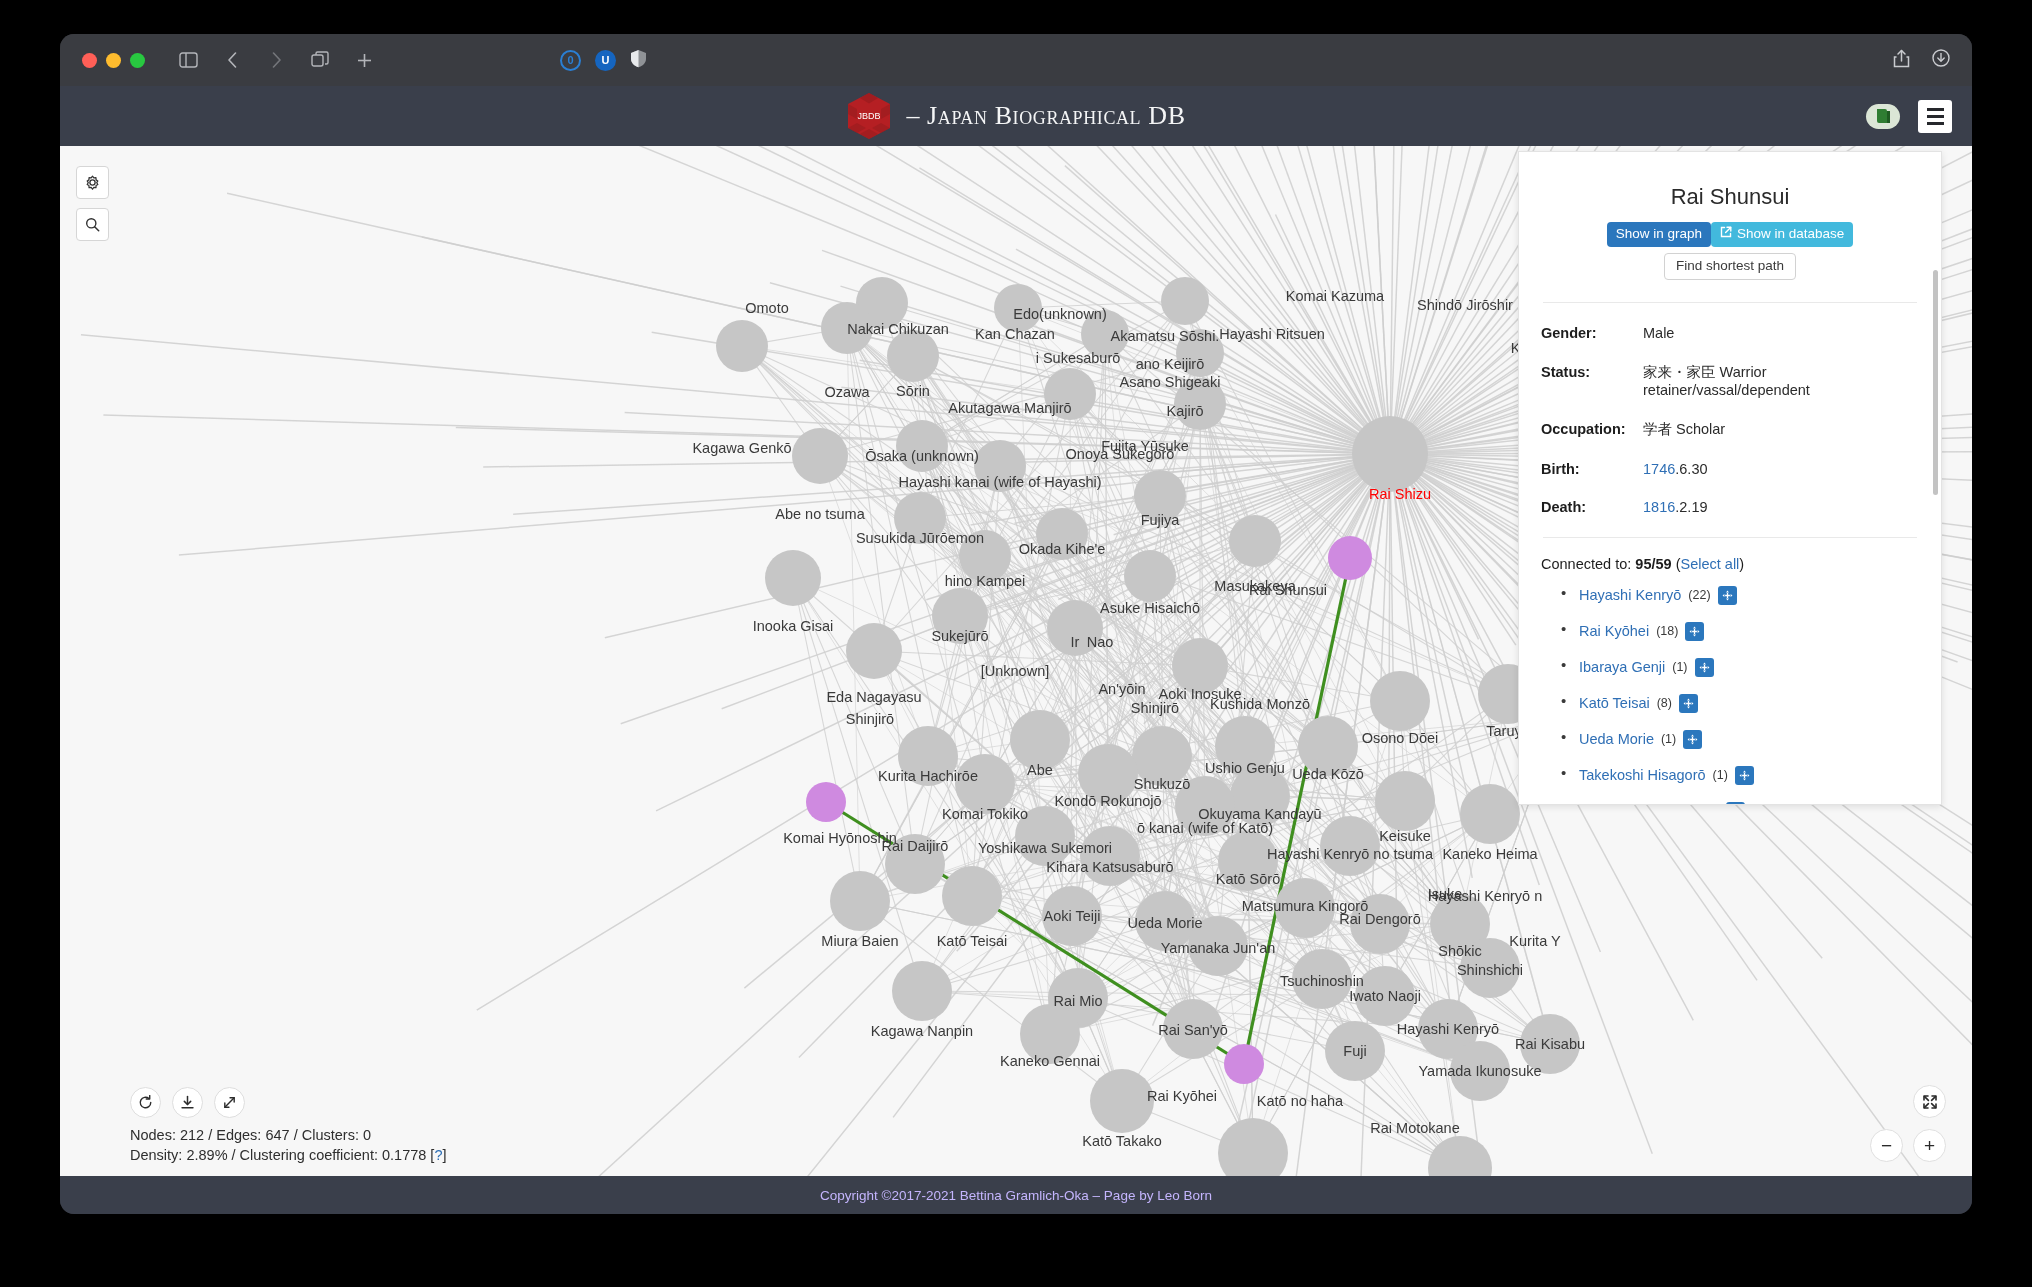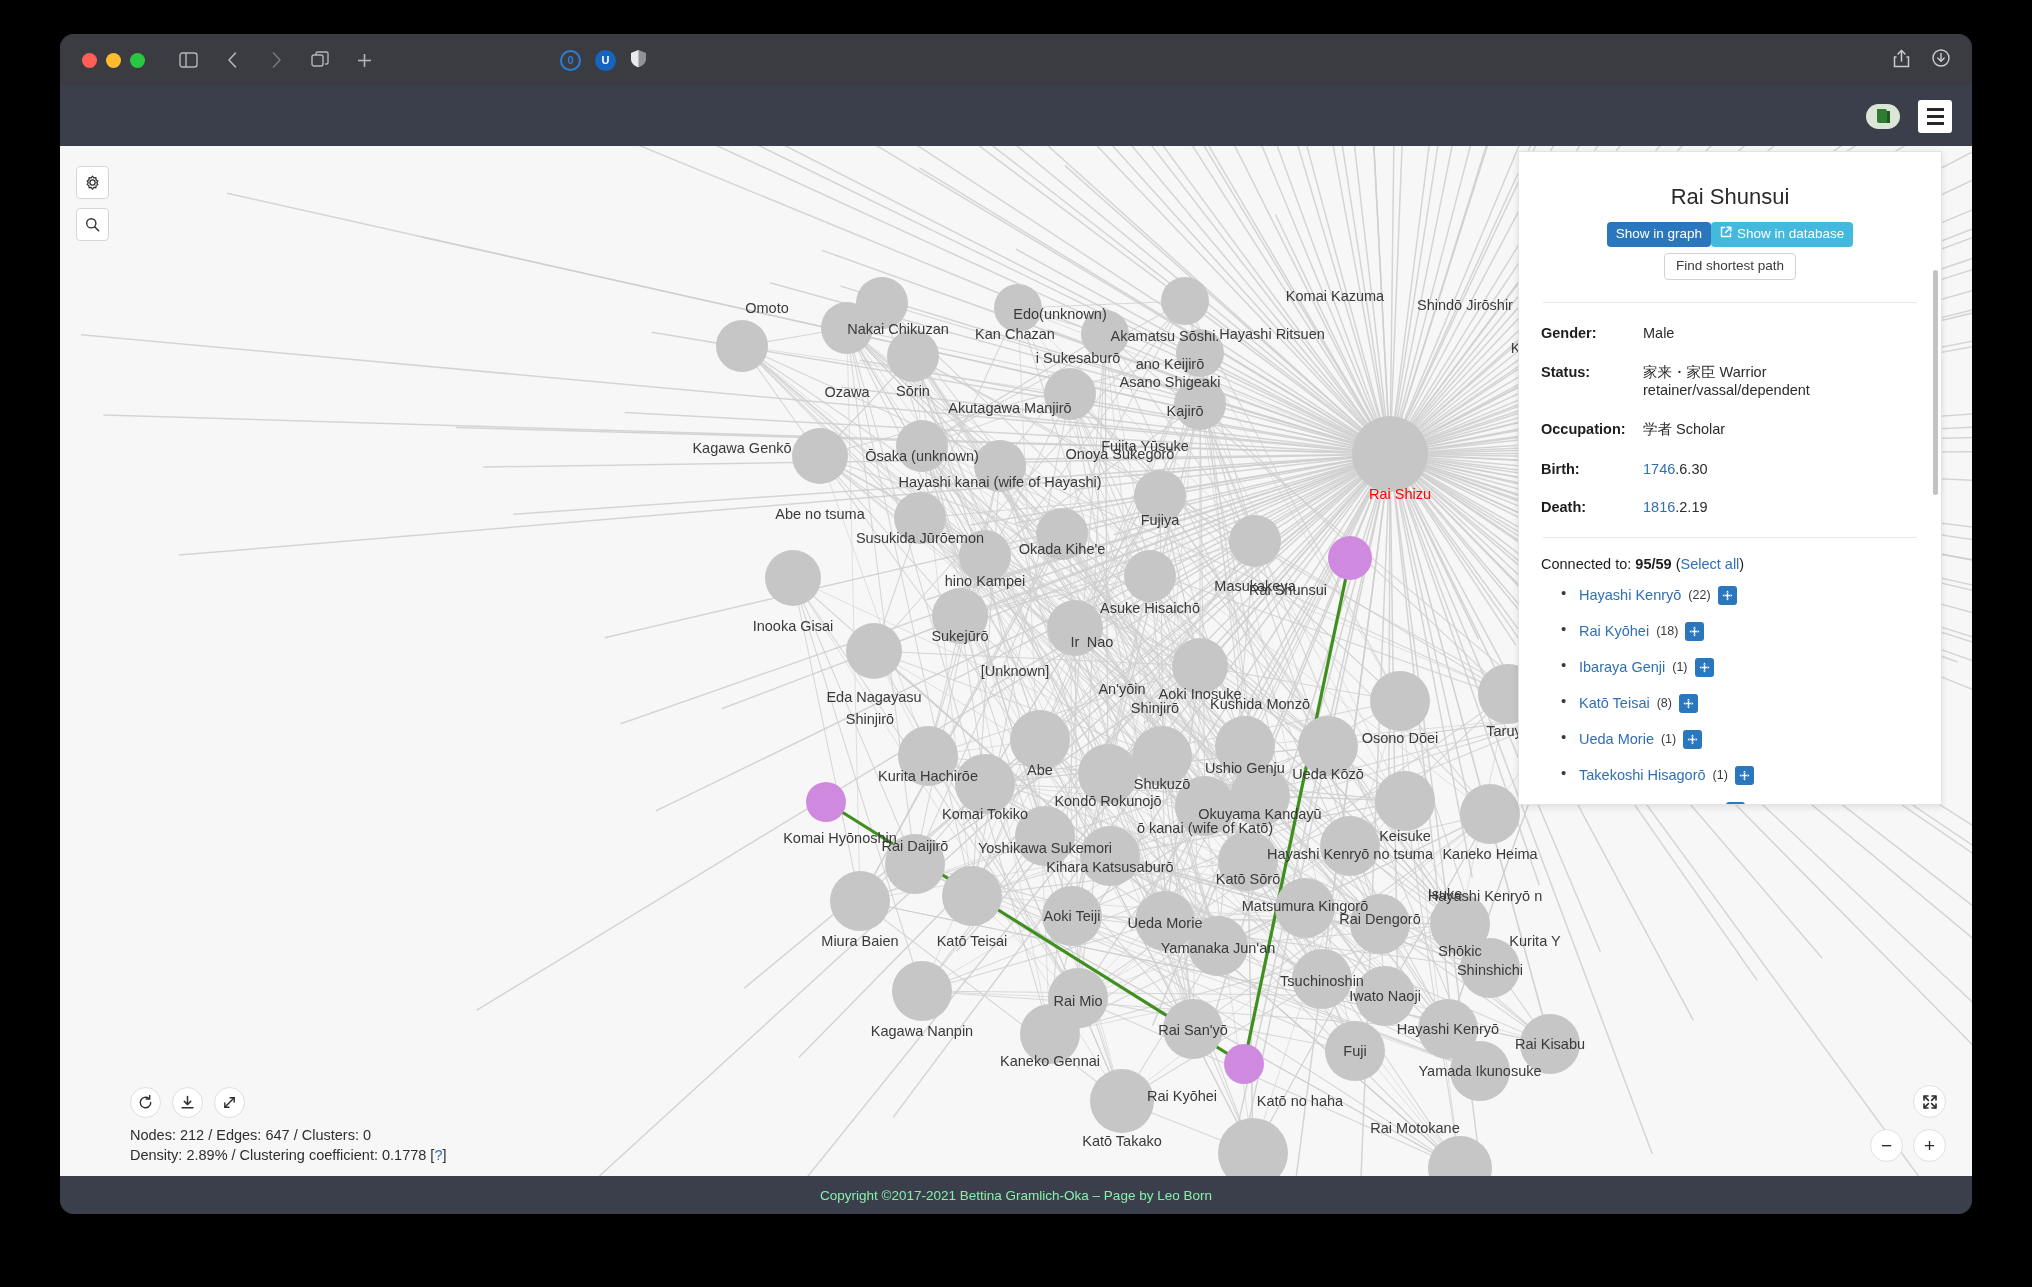--- a/index.html
+++ b/index.html
@@ -215,21 +215,21 @@
   }
   #panel-scrollbar {
     position: absolute; right: 3px; top: 118px;
     width: 5px; height: 225px; background: #c3c3c3; border-radius: 3px;
   }
 
   
   #app-footer {
     height: 38px; background: #3a3f4b;
     display: flex; align-items: center; justify-content: center;
-    color: #86efac; font-size: 13.5px;
+    color: #c4b5fd; font-size: 13.5px;
   }
 </style>
 </head>
 <body>
 
 <div id="browser-window">
 
   <div id="browser-toolbar">
     <div class="traffic">
       <span class="dot red"></span>
@@ -292,20 +292,35 @@
         <svg width="18" height="18" viewBox="0 0 18 18">
             <circle cx="9" cy="9" r="8" fill="none" stroke="currentColor" stroke-width="1.4"></circle>
             <line x1="9" y1="4" x2="9" y2="12" stroke="currentColor" stroke-width="1.4"></line>
             <polyline points="5.8,9 9,12.3 12.2,9" fill="none" stroke="currentColor" stroke-width="1.4" stroke-linecap="round" stroke-linejoin="round"></polyline>
           </svg>
       </span>
     </div>
   </div>
 
   <div id="app-header">
+    <div id="brand">
+      <div id="logo-cube">
+        <svg width="46" height="48" viewBox="0 0 46 48">
+          <polygon points="23,1 44,12 44,36 23,47 2,36 2,12" fill="#b51f23"></polygon>
+          <polygon points="23,1 32,6 23,11.5 14,6" fill="#8f1a1d" opacity=".55"></polygon>
+          <polygon points="2,12 11,17 11,27 2,22" fill="#8f1a1d" opacity=".45"></polygon>
+          <polygon points="44,12 35,17 35,27 44,22" fill="#8f1a1d" opacity=".45"></polygon>
+          <polygon points="2,36 11,31 20,36 11,41" fill="#8f1a1d" opacity=".45"></polygon>
+          <polygon points="44,36 35,31 26,36 35,41" fill="#8f1a1d" opacity=".45"></polygon>
+          <polygon points="23,37 32,42 23,47 14,42" fill="#8f1a1d" opacity=".45"></polygon>
+          <text x="23" y="27" font-family="Liberation Sans, sans-serif" font-size="9" fill="#ffffff" text-anchor="middle">JBDB</text>
+        </svg>
+      </div>
+      <div id="brand-title">– Japan Biographical DB</div>
+    </div>
     <div id="header-right">
       <div id="book-badge">
         <svg width="17" height="18" viewBox="0 0 17 18">
             <path d="M2 2 H10 A2 2 0 0 1 12 4 V16 H4 A2 2 0 0 1 2 14 Z" fill="#2f7d32"></path>
             <path d="M12 4 H15 V16 H12 Z" fill="#1f5c22"></path>
           </svg>
       </div>
       <div id="hamburger">
           <i></i>
           <i></i>

